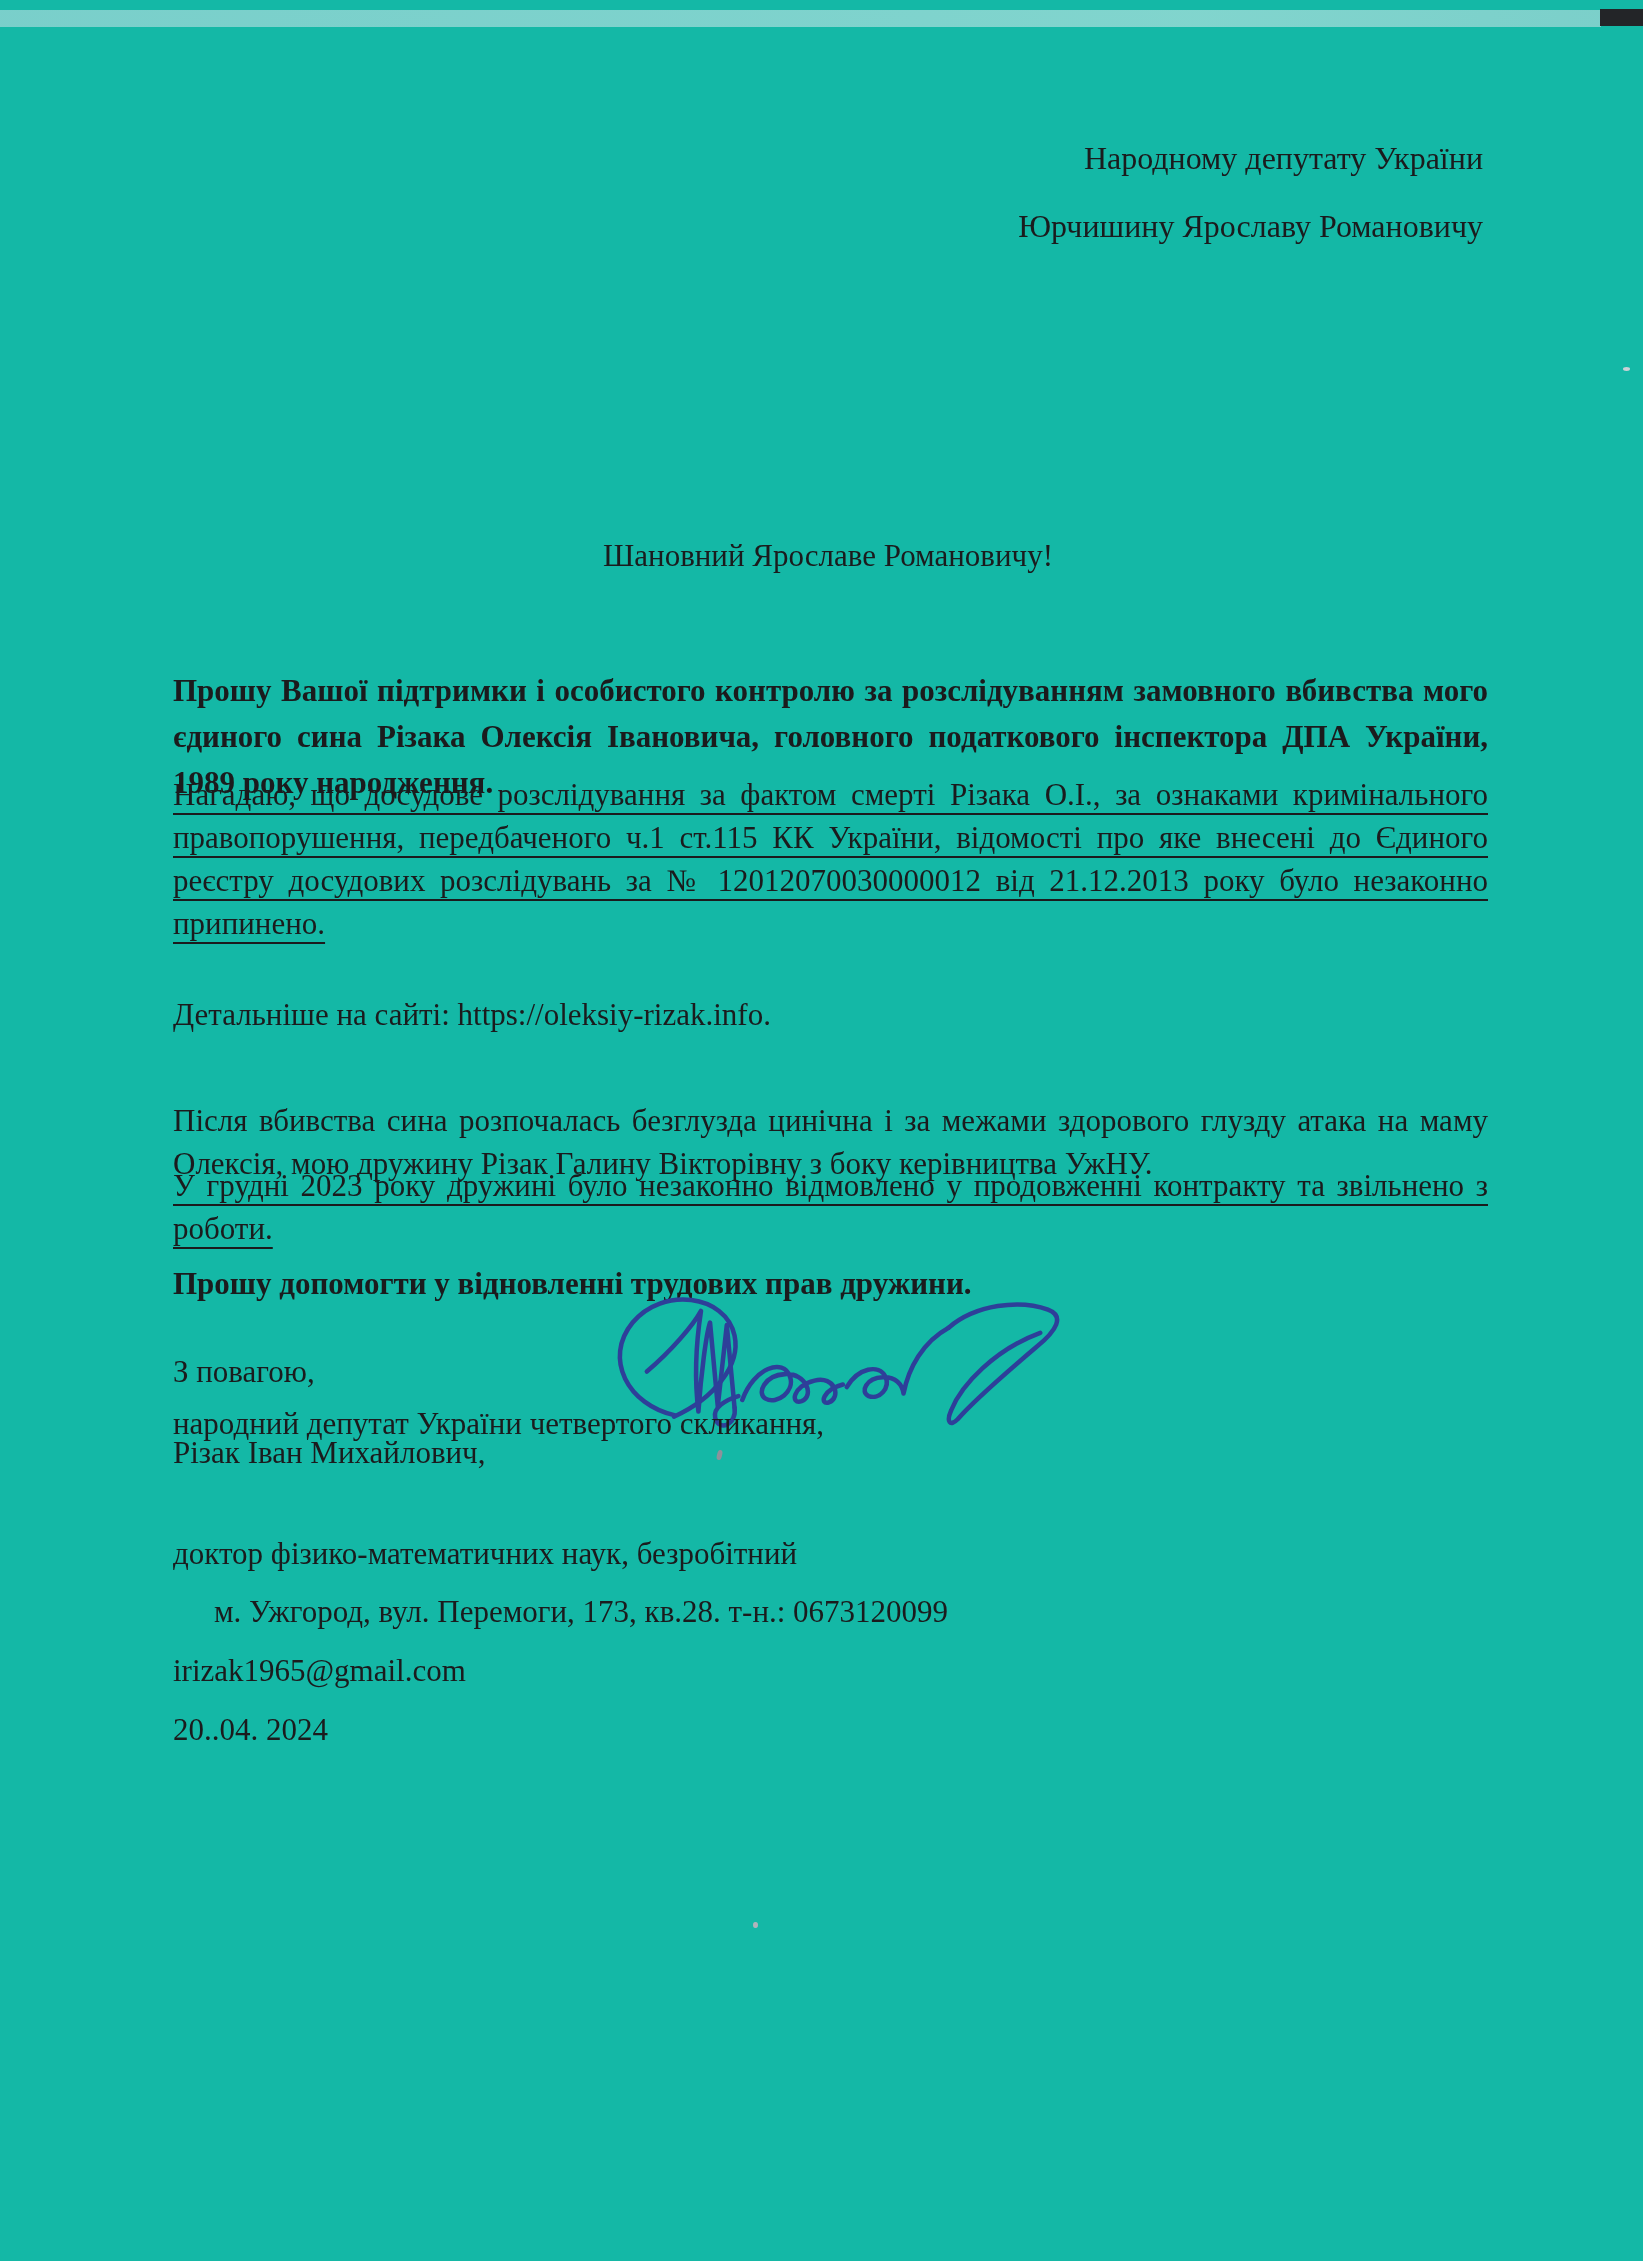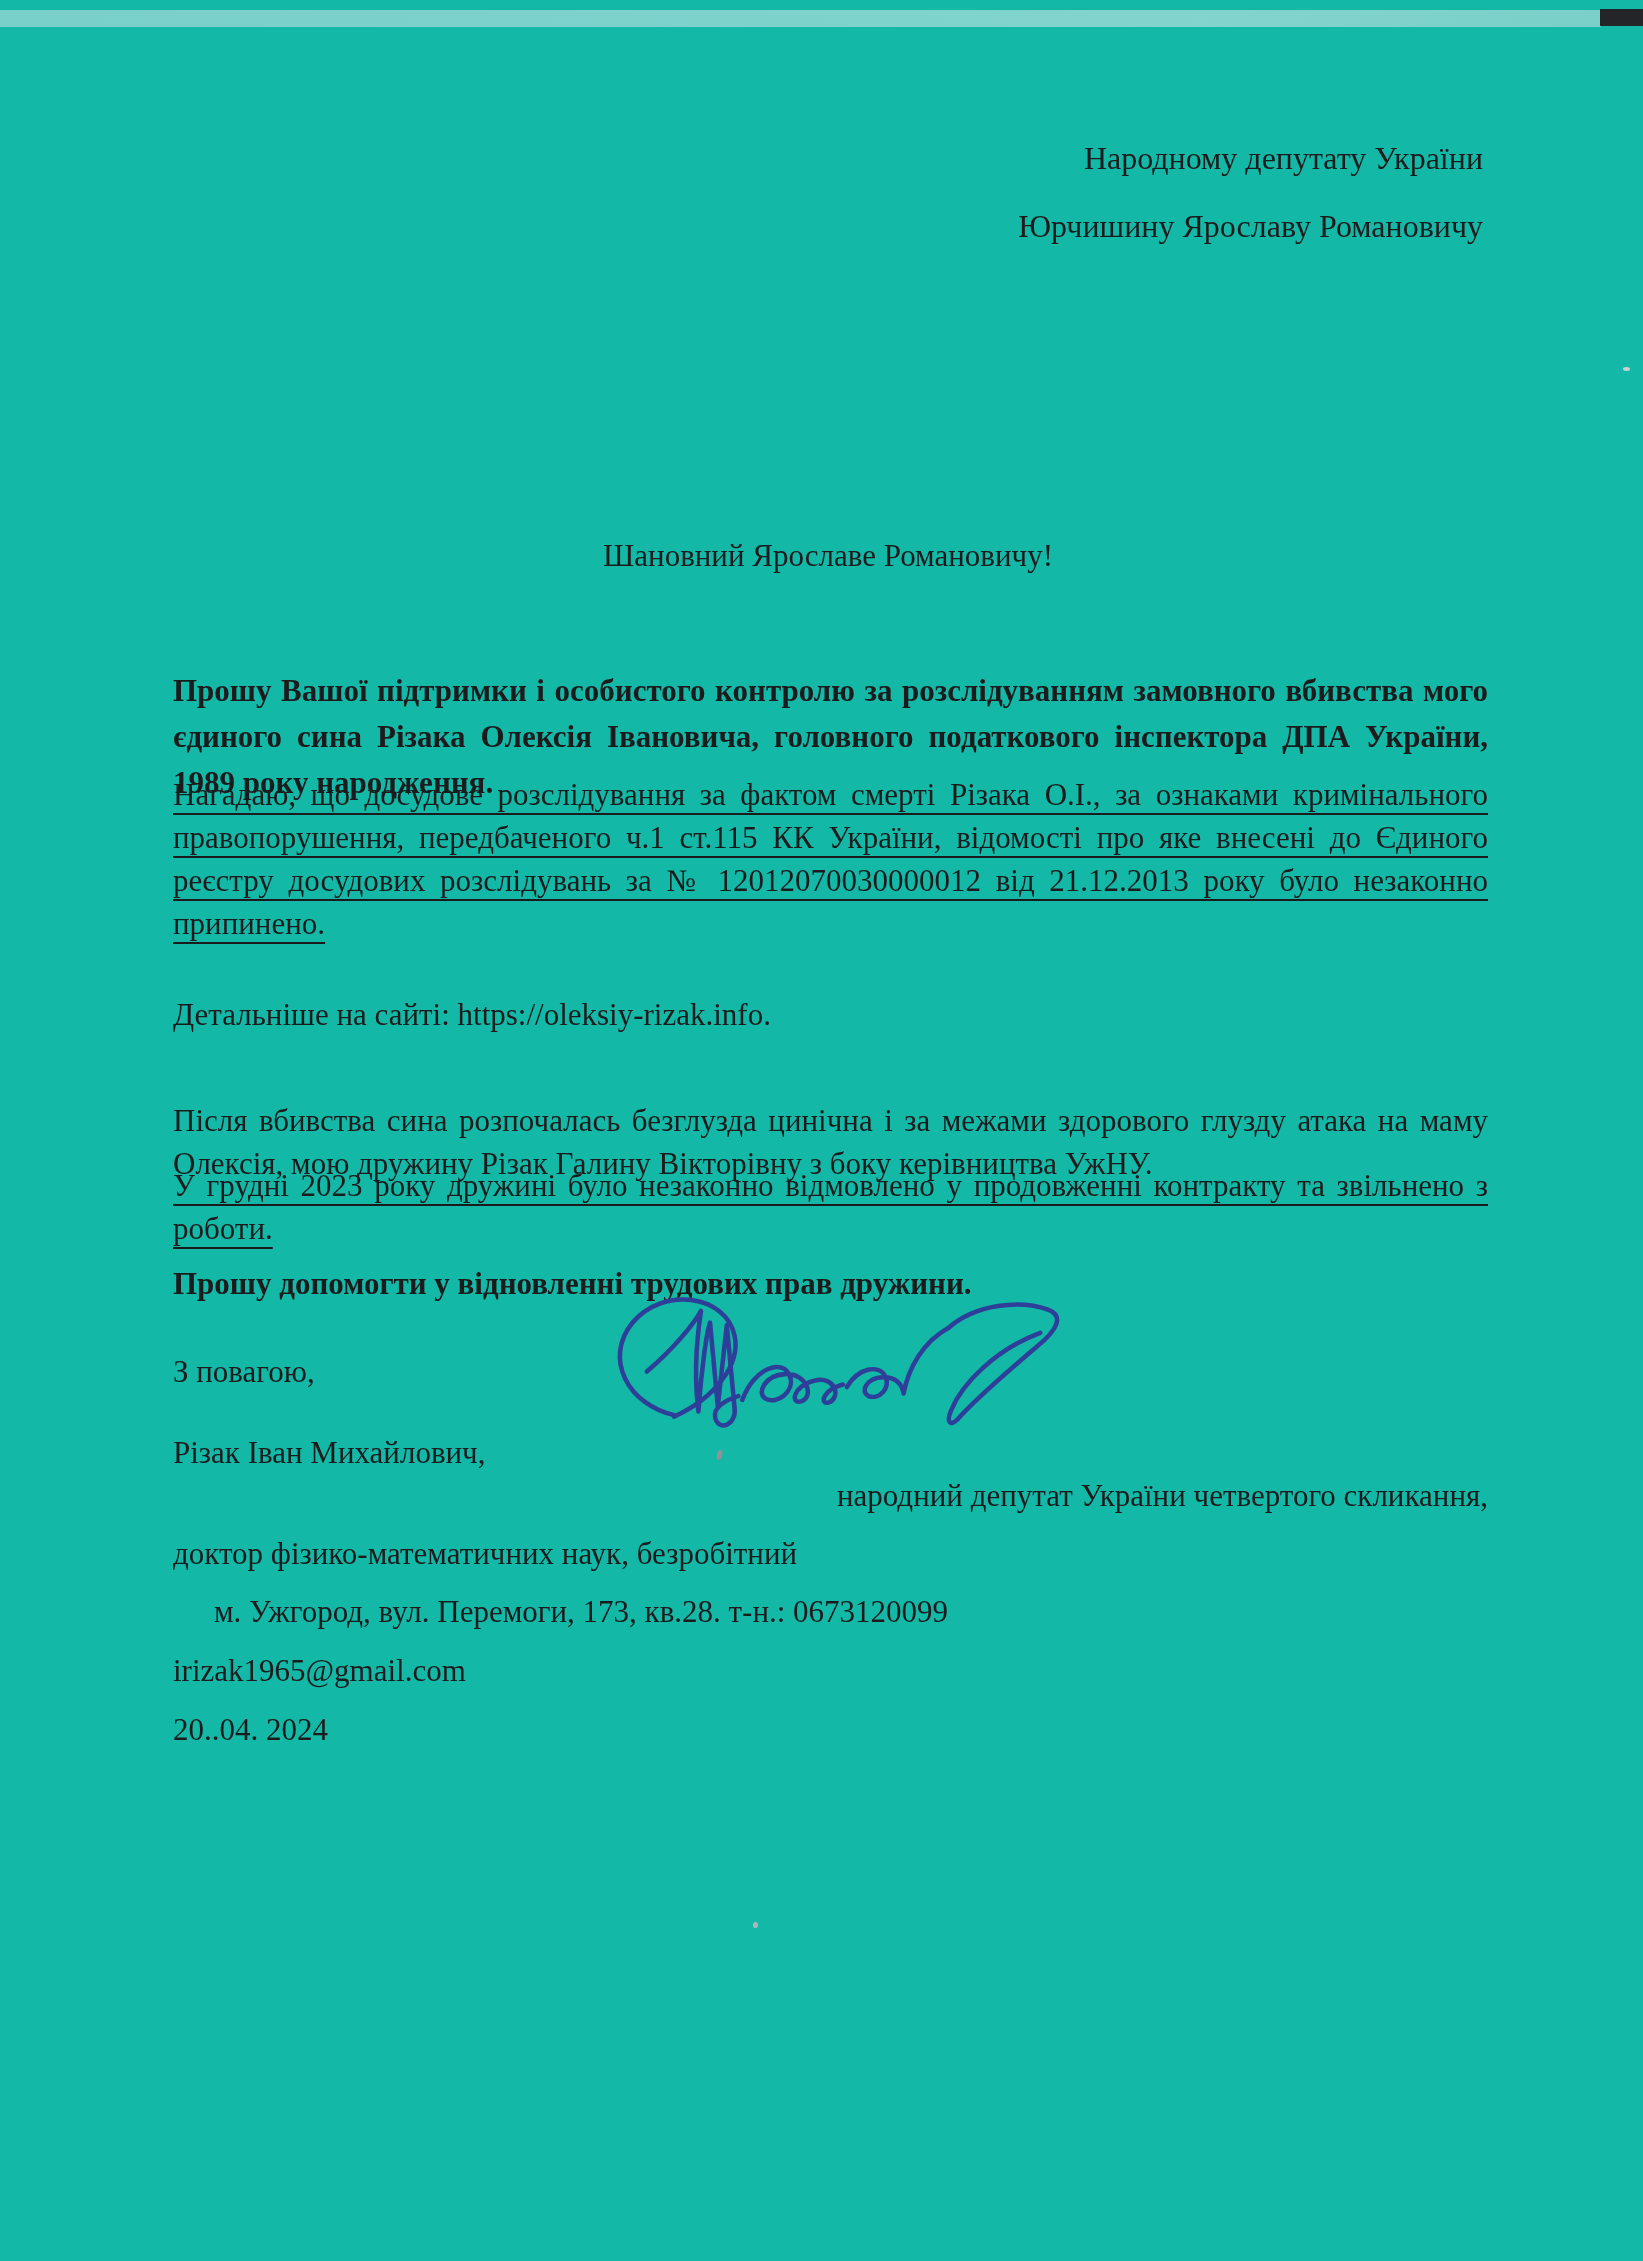--- a/index.html
+++ b/index.html
@@ -46,21 +46,21 @@
   }
   .para-1 { top: 637px;  line-height: 46px; }
   .para-2 { top: 741px; line-height: 43px; margin-top: 32px; }
   .para-3 { top: 962px; line-height: 43px; text-align: left; }
   .para-4 { top: 1068px; line-height: 43px; }
   .para-5 { top: 1133px; line-height: 43px; }
   .para-6 { top: 1233px; line-height: 39px; text-align: left; }
   .closing-line { left: 173px; width: 1315px; line-height: 39px; text-align: left; }
   .cl-1 { top: 1352px; }
   .cl-2 { top: 1433px; font-family: Liberation Serif, serif; }
-  .cl-3 { top: 1476px; text-align: right; }
+  .cl-3 { top: 1404px; }
   .cl-4 { top: 1534px; }
   .cl-5 { top: 1592px; margin-left: 41px; }
   .cl-6 { top: 1651px; }
   .cl-7 { top: 1710px; }
   
   .sig { position: absolute; left: 599px; top: 1289px; width: 471px; height: 158px; }
   .sig path { fill: none; stroke-width: 7; stroke-linecap: round; stroke-linejoin: round; }
 </style>
 </head>
 <body>

